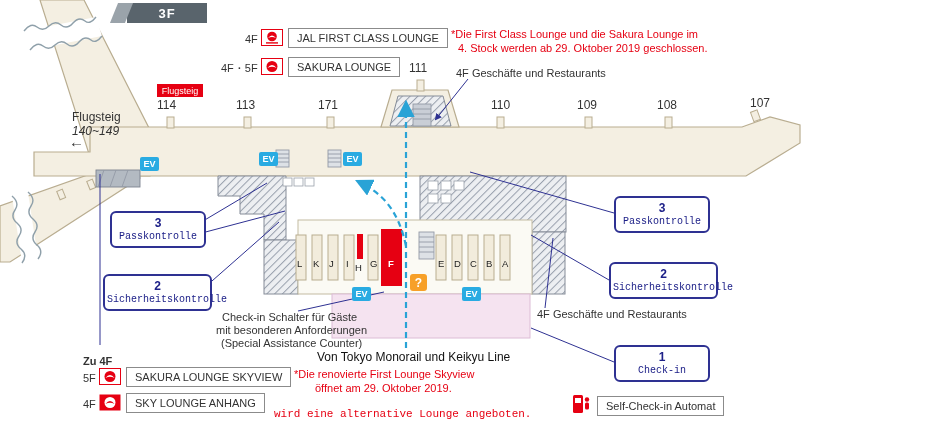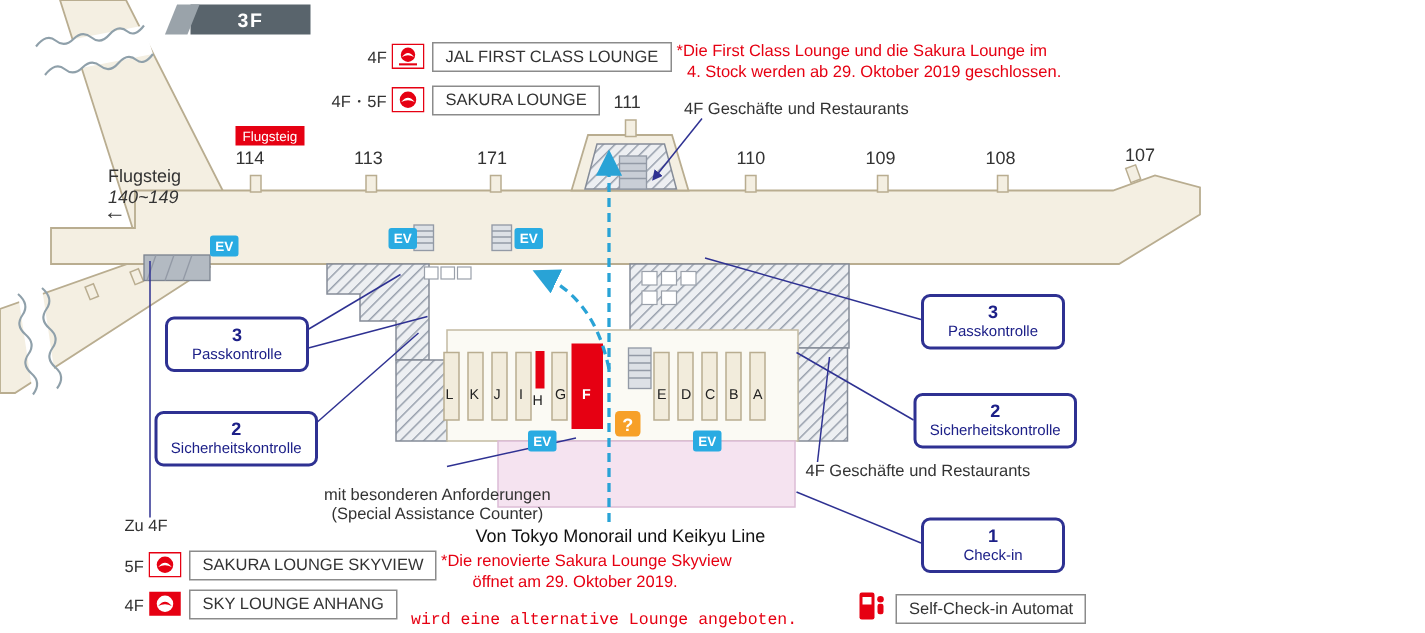--- a/index.html
+++ b/index.html
@@ -7,21 +7,21 @@
          font-family:"Liberation Sans", sans-serif;}
   .stage svg.map{position:absolute;left:0;top:0;}
   .t{position:absolute;font-size:11px;color:#333;white-space:nowrap;line-height:13px;}
   .g{position:absolute;font-size:12px;color:#333;white-space:nowrap;}
   .red{color:#e60012;}
   .lbox{position:absolute;border:1px solid #8b8b8b;background:#fff;padding:2px 8px;
         font-size:11px;color:#333;white-space:nowrap;line-height:14px;}
   .zone{position:absolute;border:2px solid #2e3192;border-radius:6px;background:#fff;
         color:#1d2088;text-align:center;padding:3px 2px;}
   .zone .num{display:block;font-weight:bold;font-size:12px;line-height:14px;}
-  .zone .lbl{display:block;font-size:10px;line-height:13px;}
+  .zone .lbl{display:block;font-size:10px;line-height:13px;font-family:Liberation Mono, monospace;}
   .ev{position:absolute;width:19px;height:14px;background:#29abe2;color:#fff;
       font-size:9px;font-weight:bold;display:flex;align-items:center;justify-content:center;
       border-radius:2px;}
   .qmark{position:absolute;width:17px;height:17px;background:#f7a028;color:#fff;
          font-size:12px;font-weight:bold;display:flex;align-items:center;justify-content:center;
          border-radius:3px;}
   .fbadge{position:absolute;left:127px;top:3px;width:80px;height:20px;background:#59646c;
           color:#fff;font-size:13px;font-weight:bold;letter-spacing:1px;
           display:flex;align-items:center;justify-content:center;}
   .fbadge::before{content:"";position:absolute;left:-13px;top:0;width:15px;height:20px;
@@ -246,35 +246,36 @@
   <div class="zone" style="left:609px;top:262px;width:101px;">
     <span class="num">2</span>
     <span class="lbl">Sicherheitskontrolle</span>
   </div>
   <div class="zone" style="left:614px;top:345px;width:88px;">
     <span class="num">1</span>
     <span class="lbl">Check-in</span>
   </div>
 
   <span class="t" style="left:537px;top:308px;">4F Geschäfte und Restaurants</span>
+  <span class="t" style="left:222px;top:311px;">Check-in Schalter für Gäste</span>
   <span class="t" style="left:216px;top:324px;">mit besonderen Anforderungen</span>
   <span class="t mono" style="left:317px;top:351px;">Von Tokyo Monorail und Keikyu Line</span>
   <span class="t" style="left:221px;top:337px;">(Special Assistance Counter)</span>
-  <span class="t" style="left:83px;top:345px;">Zu 4F</span>
+  <span class="t" style="left:83px;top:355px;font-weight:bold;">Zu 4F</span>
 
   <span class="t" style="left:83px;top:372px;">5F</span>
   <span class="licon" style="left:99px;top:368px;">
     <svg viewBox="0 0 22 17">
         <rect x="0.5" y="0.5" width="21" height="16" fill="#fff" stroke="#e60012"></rect>
         <circle cx="11" cy="8.5" r="5.5" fill="#e60012"></circle>
         <path d="M6.5,10 Q11,4.2 15.5,10 Q11,7.6 6.5,10" fill="#fff"></path>
       </svg>
   </span>
   <div class="lbox" style="left:126px;top:367px;">SAKURA LOUNGE SKYVIEW</div>
-  <span class="t red" style="left:294px;top:368px;">*Die renovierte Sakura Lounge Skyview</span>
+  <span class="t red" style="left:294px;top:368px;">*Die renovierte First Lounge Skyview</span>
   <span class="t red" style="left:315px;top:382px;">öffnet am 29. Oktober 2019.</span>
 
   <span class="t" style="left:83px;top:398px;">4F</span>
   <span class="licon" style="left:99px;top:394px;">
     <svg viewBox="0 0 22 17">
         <rect x="0.5" y="0.5" width="21" height="16" fill="#e60012"></rect>
         <circle cx="11" cy="8.5" r="5.5" fill="#fff"></circle>
         <path d="M6.5,10 Q11,4.2 15.5,10 Q11,7.6 6.5,10" fill="#e60012"></path>
       </svg>
   </span>

